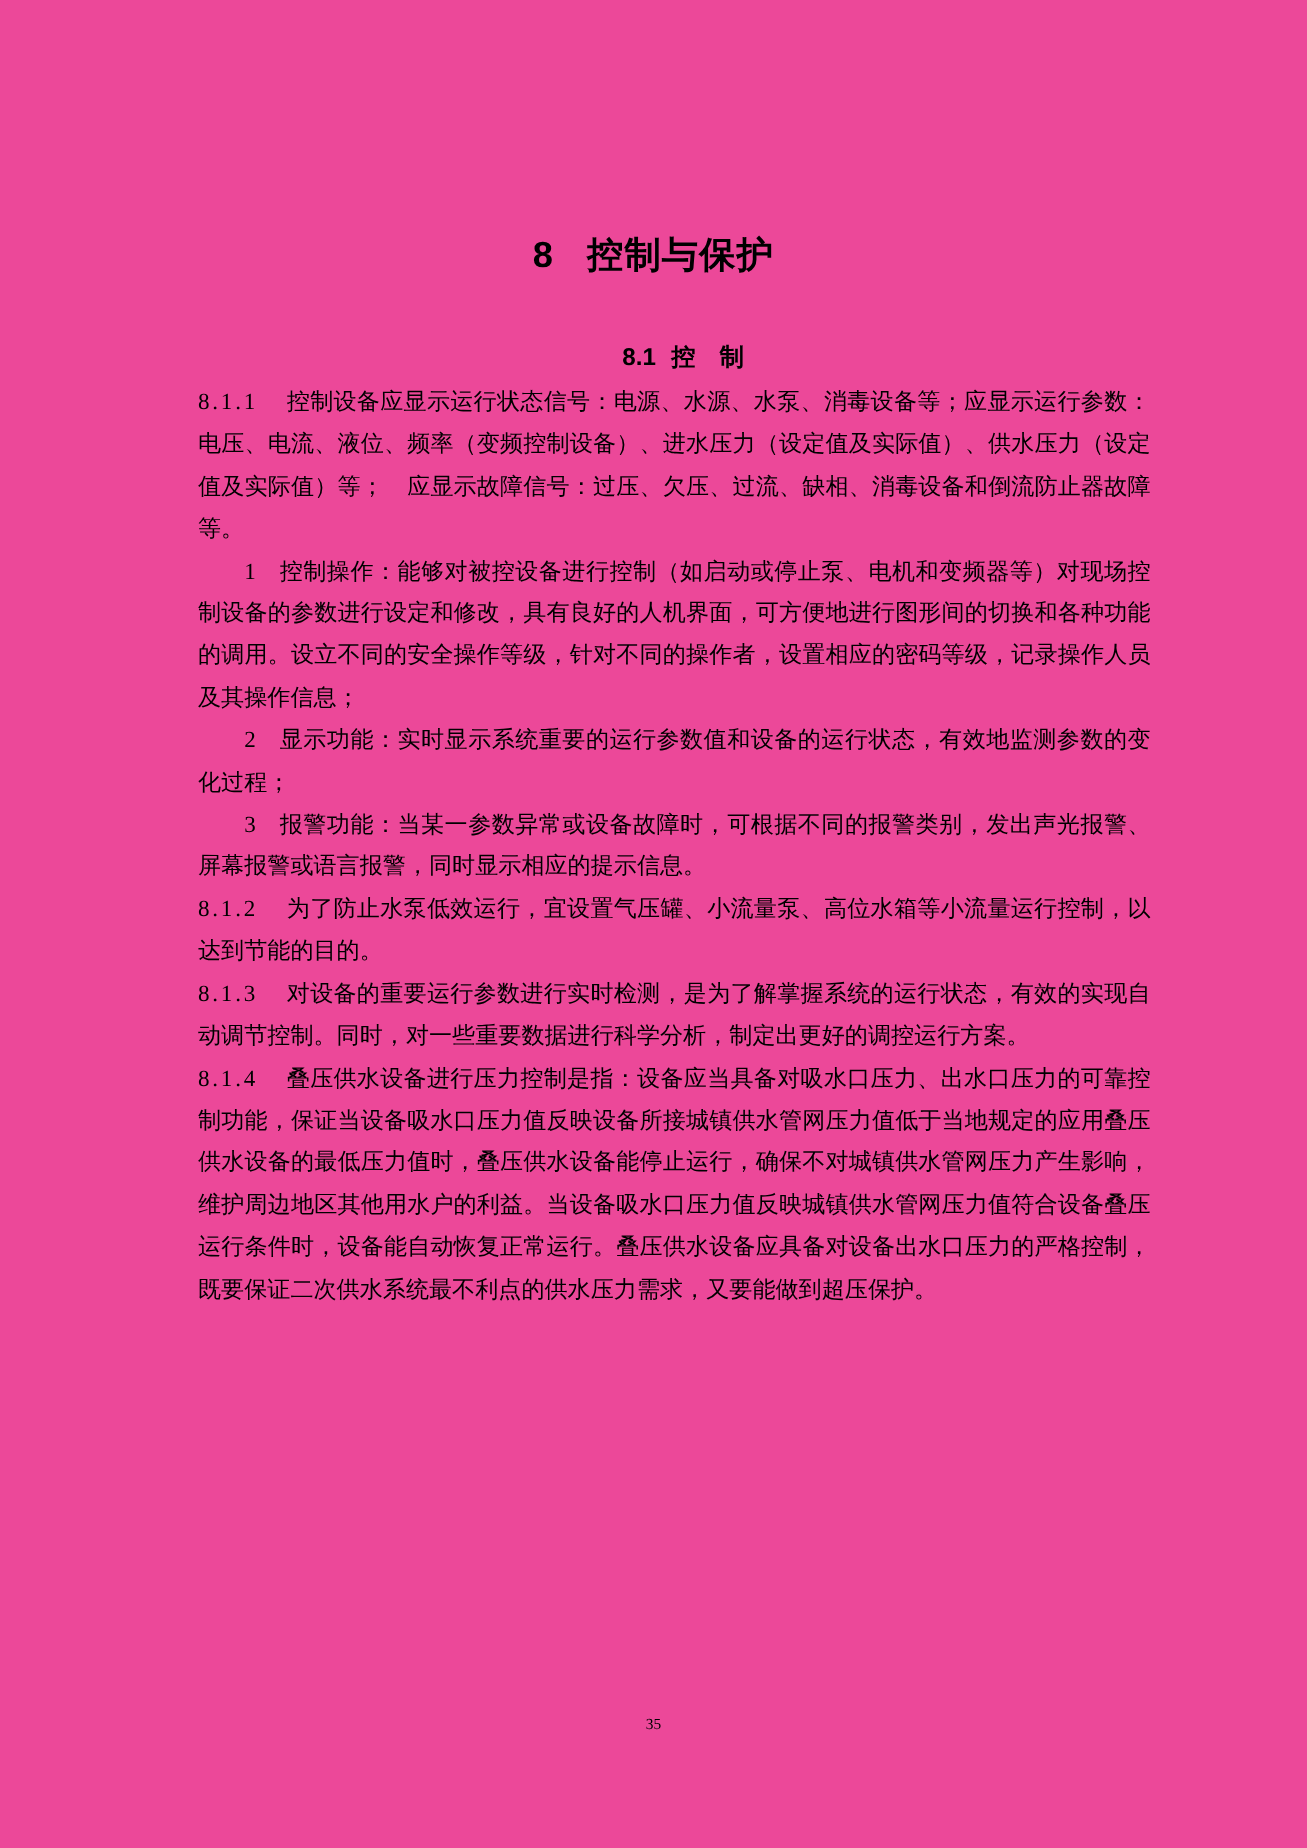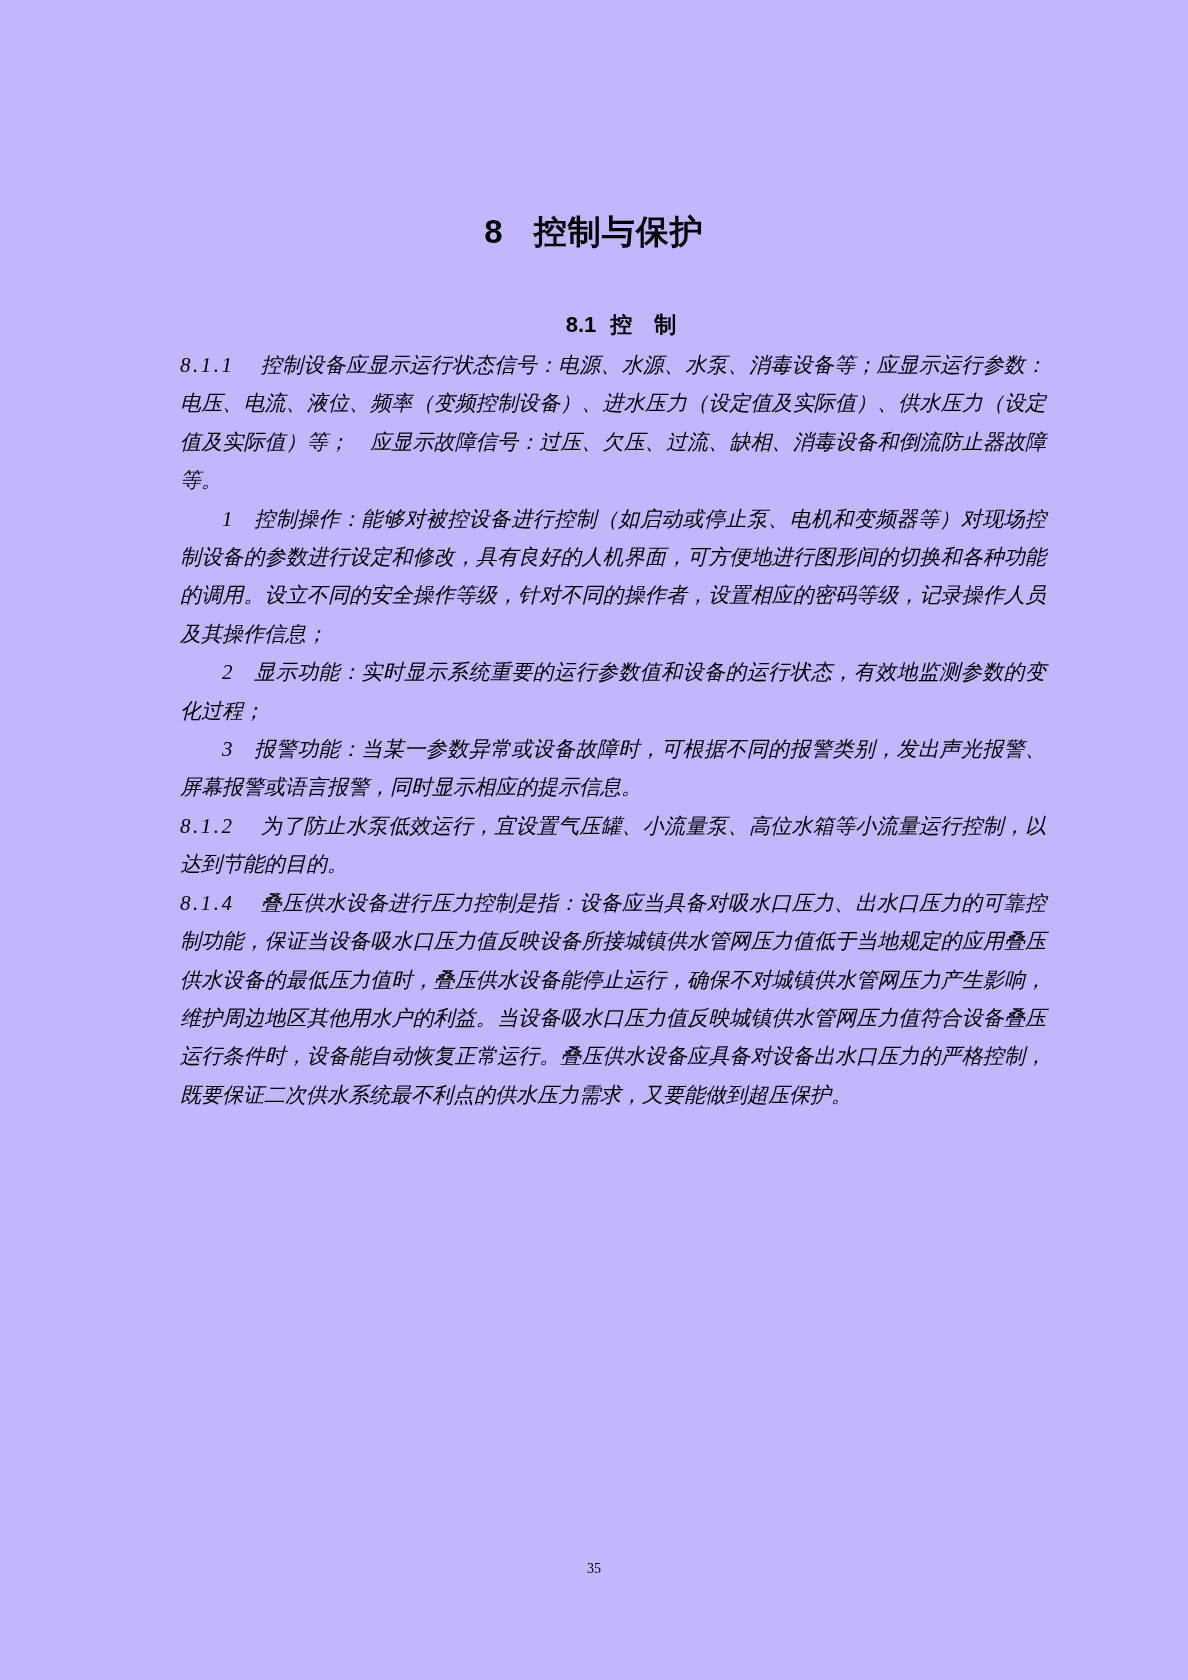--- a/index.html
+++ b/index.html
@@ -4,21 +4,21 @@
 <style>
   html, body {
     margin: 0;
     padding: 0;
     background: #ffffff;
   }
   .page {
     position: relative;
     width: 1188px;
     height: 1680px;
-    background: #c4b5fd;
+    background: #ec4899;
     color: #000000;
     overflow: hidden;
     font-family: "Liberation Serif", "DejaVu Serif", serif;
   }
   .chapter-heading {
     position: absolute;
     top: 212px;
     left: 0;
     width: 100%;
     text-align: center;
@@ -49,21 +49,20 @@
     margin-right: 14px;
   }
   .document-body {
     position: absolute;
     top: 346px;
     left: 180px;
     width: 866px;
     font-size: 21px;
     line-height: 38.4px;
     text-align: justify;
-    font-style: italic;
   }
   .document-body p.para {
     margin: 0;
     padding: 0;
   }
   .document-body p.indent {
     text-indent: 2em;
   }
   .clause-num {
     letter-spacing: 2.5px;
@@ -91,20 +90,21 @@
   <div class="section-heading">
     <span class="section-num">8.1</span><span>控　制</span>
   </div>
 
   <div class="document-body">
       <p class="para clause"><span class="clause-num">8.1.1</span><span>控制设备应显示运行状态信号：电源、水源、水泵、消毒设备等；应显示运行参数：电压、电流、液位、频率（变频控制设备）、进水压力（设定值及实际值）、供水压力（设定值及实际值）等；　应显示故障信号：过压、欠压、过流、缺相、消毒设备和倒流防止器故障等。</span></p>
       <p class="para indent"><span>1　控制操作：能够对被控设备进行控制（如启动或停止泵、电机和变频器等）对现场控制设备的参数进行设定和修改，具有良好的人机界面，可方便地进行图形间的切换和各种功能的调用。设立不同的安全操作等级，针对不同的操作者，设置相应的密码等级，记录操作人员及其操作信息；</span></p>
       <p class="para indent"><span>2　显示功能：实时显示系统重要的运行参数值和设备的运行状态，有效地监测参数的变化过程；</span></p>
       <p class="para indent"><span>3　报警功能：当某一参数异常或设备故障时，可根据不同的报警类别，发出声光报警、屏幕报警或语言报警，同时显示相应的提示信息。</span></p>
       <p class="para clause"><span class="clause-num">8.1.2</span><span>为了防止水泵低效运行，宜设置气压罐、小流量泵、高位水箱等小流量运行控制，以达到节能的目的。</span></p>
+      <p class="para clause"><span class="clause-num">8.1.3</span><span>对设备的重要运行参数进行实时检测，是为了解掌握系统的运行状态，有效的实现自动调节控制。同时，对一些重要数据进行科学分析，制定出更好的调控运行方案。</span></p>
       <p class="para clause"><span class="clause-num">8.1.4</span><span>叠压供水设备进行压力控制是指：设备应当具备对吸水口压力、出水口压力的可靠控制功能，保证当设备吸水口压力值反映设备所接城镇供水管网压力值低于当地规定的应用叠压供水设备的最低压力值时，叠压供水设备能停止运行，确保不对城镇供水管网压力产生影响，维护周边地区其他用水户的利益。当设备吸水口压力值反映城镇供水管网压力值符合设备叠压运行条件时，设备能自动恢复正常运行。叠压供水设备应具备对设备出水口压力的严格控制，既要保证二次供水系统最不利点的供水压力需求，又要能做到超压保护。</span></p>
     </div>
 
   <div class="page-footer">
     <span>35</span>
   </div>
 
 </div>
 
 </body></html>

